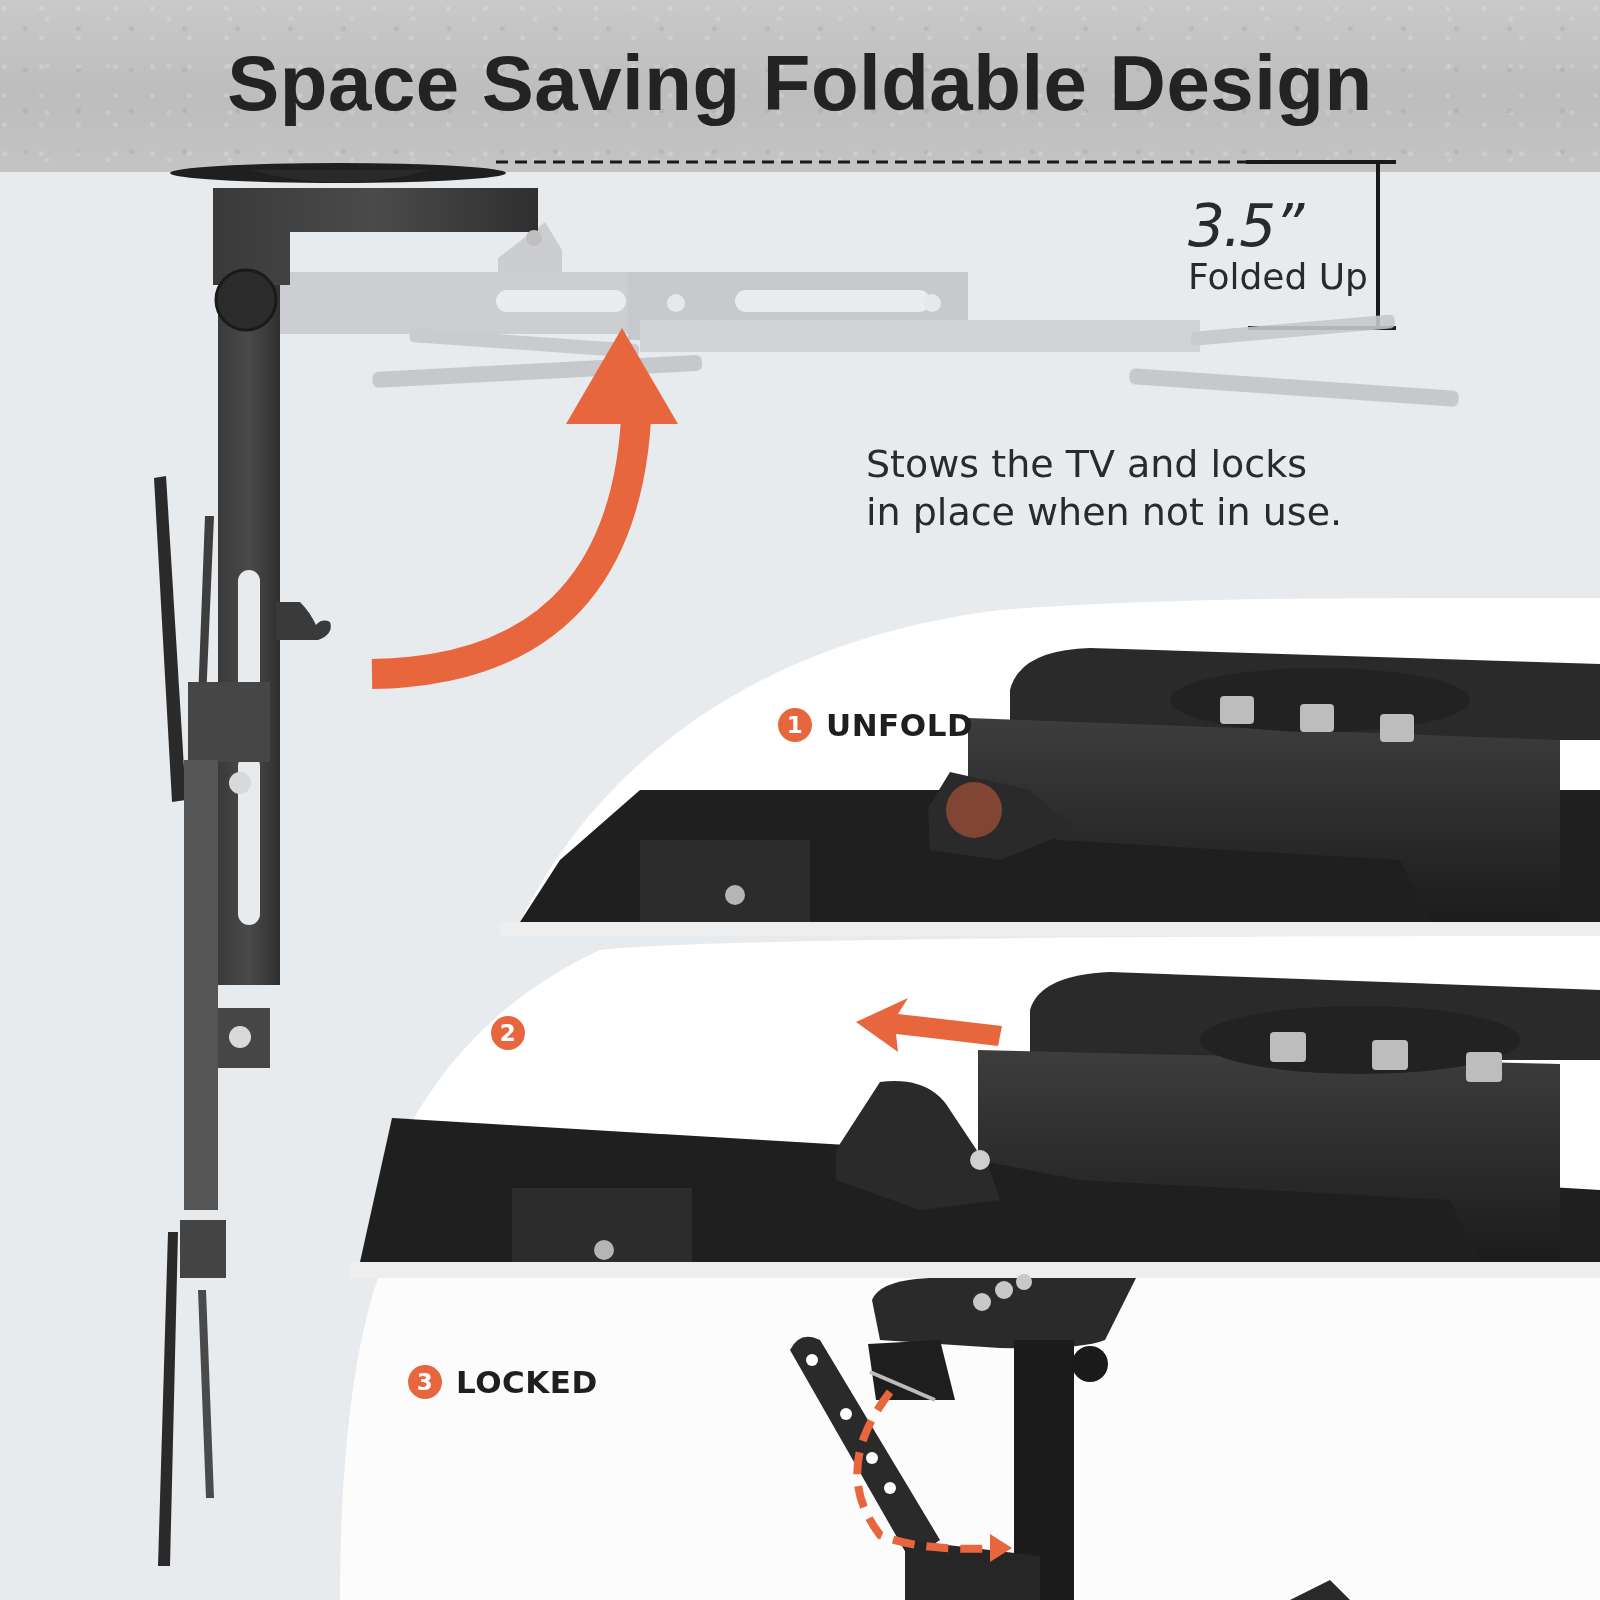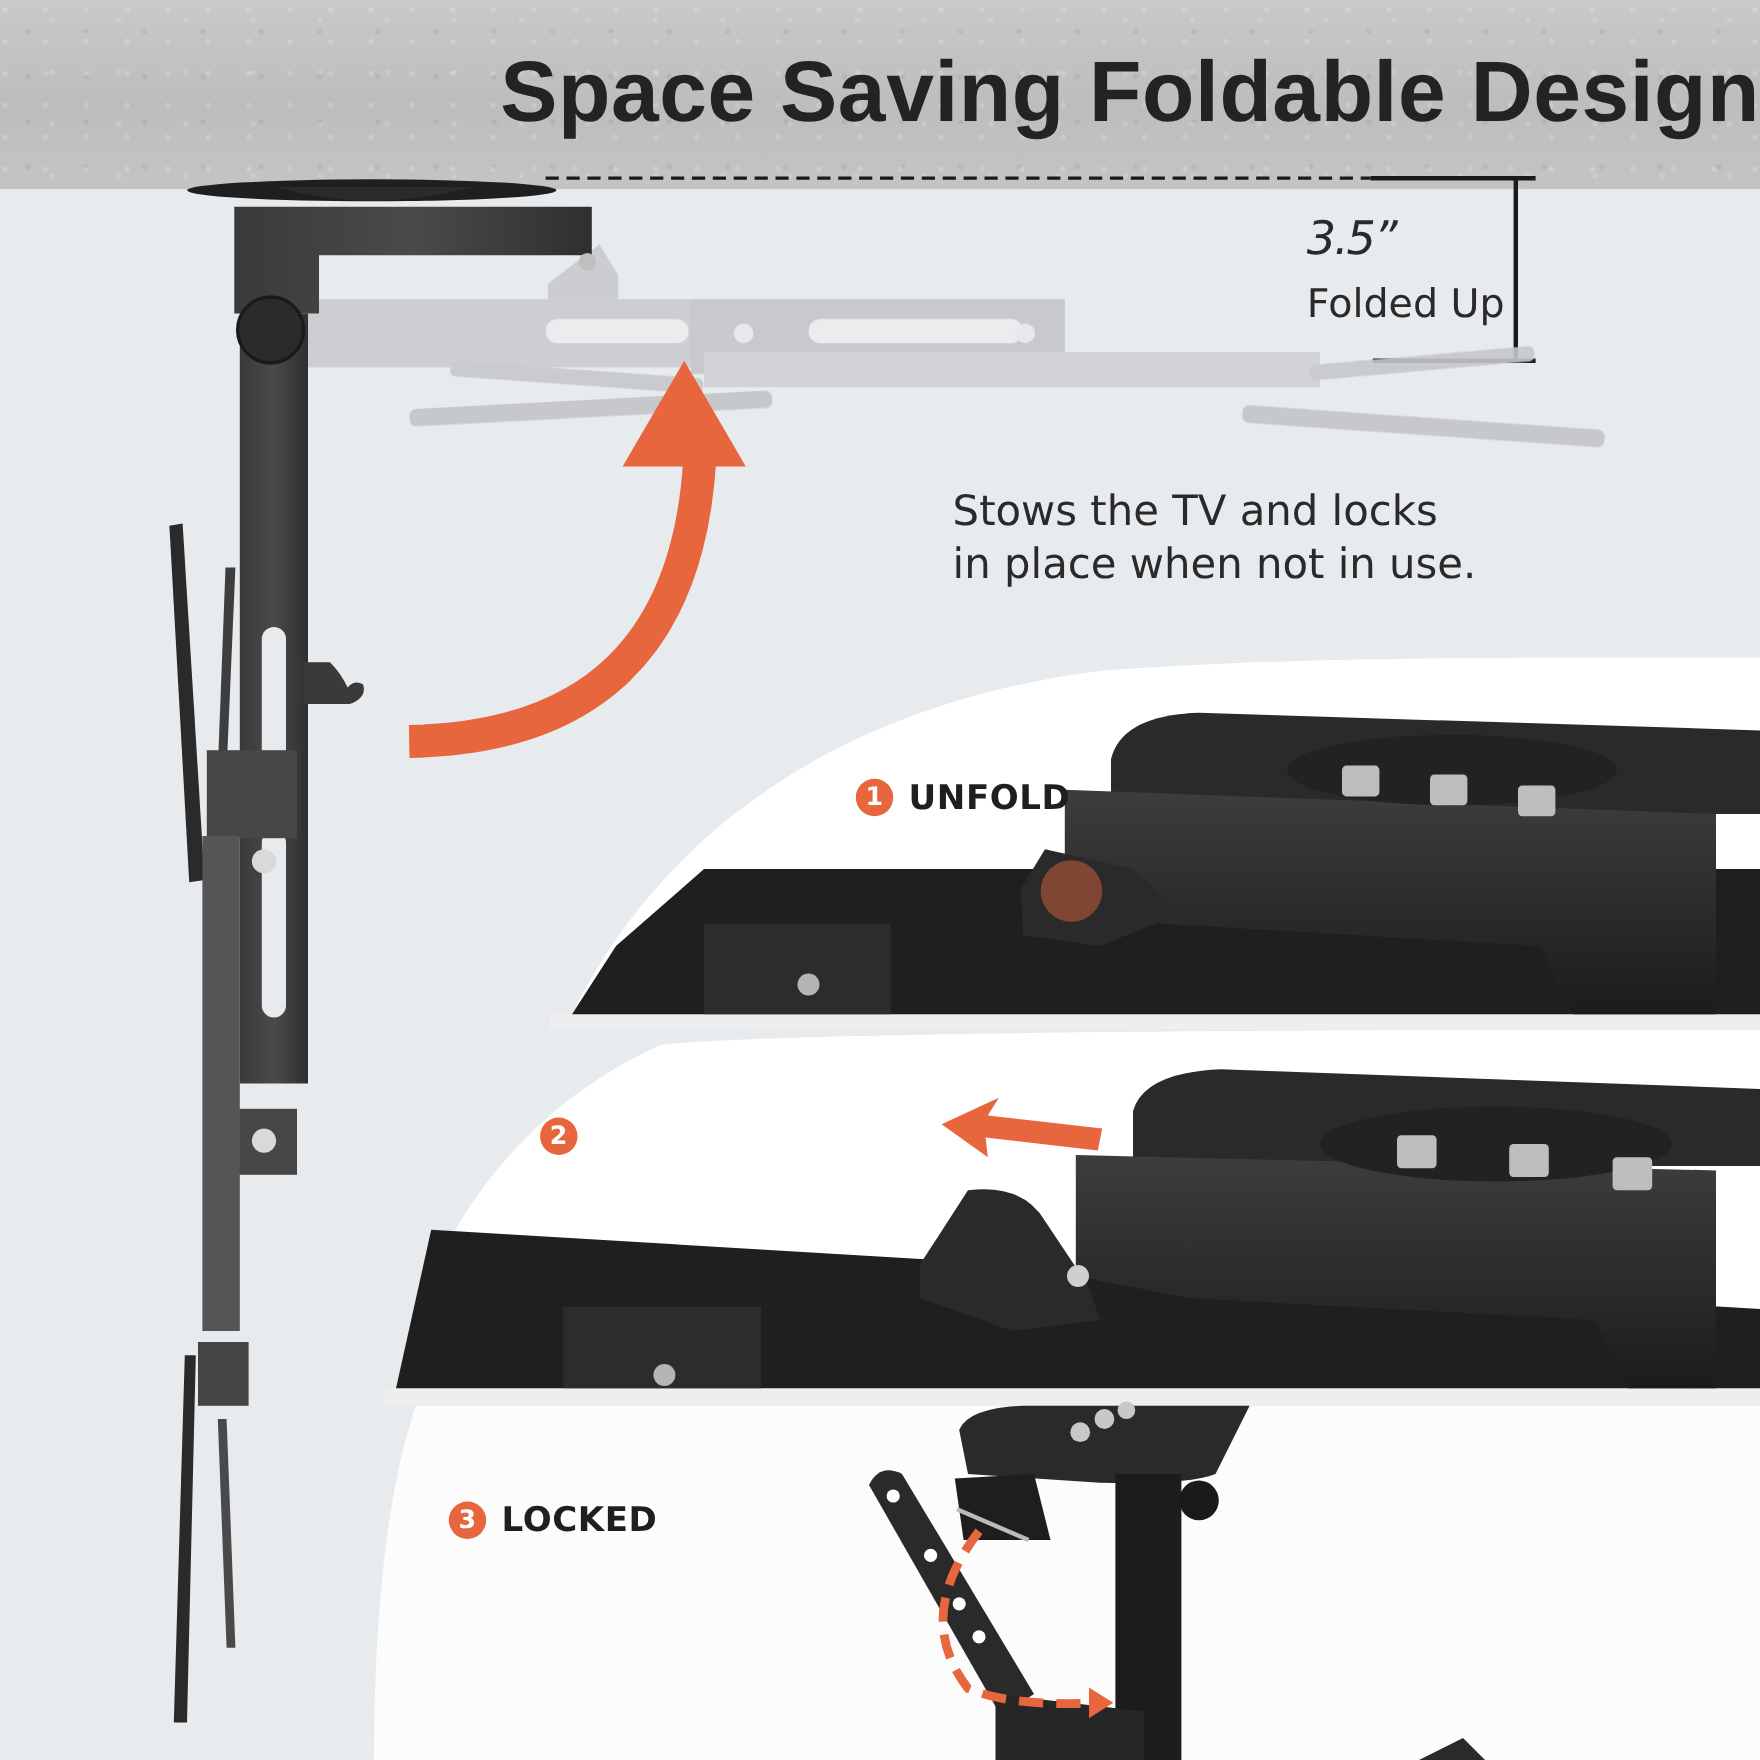--- a/index.html
+++ b/index.html
@@ -14,29 +14,29 @@
   }
   .ceiling::after {
     content: ""; position: absolute; inset: 0;
     background-image:
       radial-gradient(circle at 12% 30%, rgba(255,255,255,.18) 0 2px, transparent 3px),
       radial-gradient(circle at 48% 70%, rgba(0,0,0,.06) 0 2px, transparent 3px),
       radial-gradient(circle at 77% 40%, rgba(255,255,255,.15) 0 2px, transparent 3px);
     background-size: 37px 29px, 53px 41px, 61px 47px;
   }
   .title {
-    position: absolute; left: 0; top: 38px; width: 1600px; text-align: right;
+    position: absolute; left: 0; top: 38px; width: 1600px; text-align: center;
     font-size: 78px; font-weight: 700; color: #232323; letter-spacing: 0.5px;
     font-family: "Liberation Sans", sans-serif;
   }
   .svg-layer { position: absolute; left: 0; top: 0; width: 1600px; height: 1600px; }
 
   .dim-value {
     position: absolute; left: 1188px; top: 192px;
-    font-size: 42px; font-weight: 400; color: #2a2a2a; font-style: italic;
+    font-size: 58px; font-weight: 400; color: #2a2a2a; font-style: italic;
     font-family: "DejaVu Sans", sans-serif; letter-spacing: -2px;
   }
   .dim-label {
     position: absolute; left: 1188px; top: 256px;
     font-size: 36px; color: #2a2a2a;
     font-family: "DejaVu Sans", sans-serif;
   }
   .caption {
     position: absolute; left: 866px; top: 440px; width: 560px;
     font-size: 38px; line-height: 48px; color: #2a2a2a;

